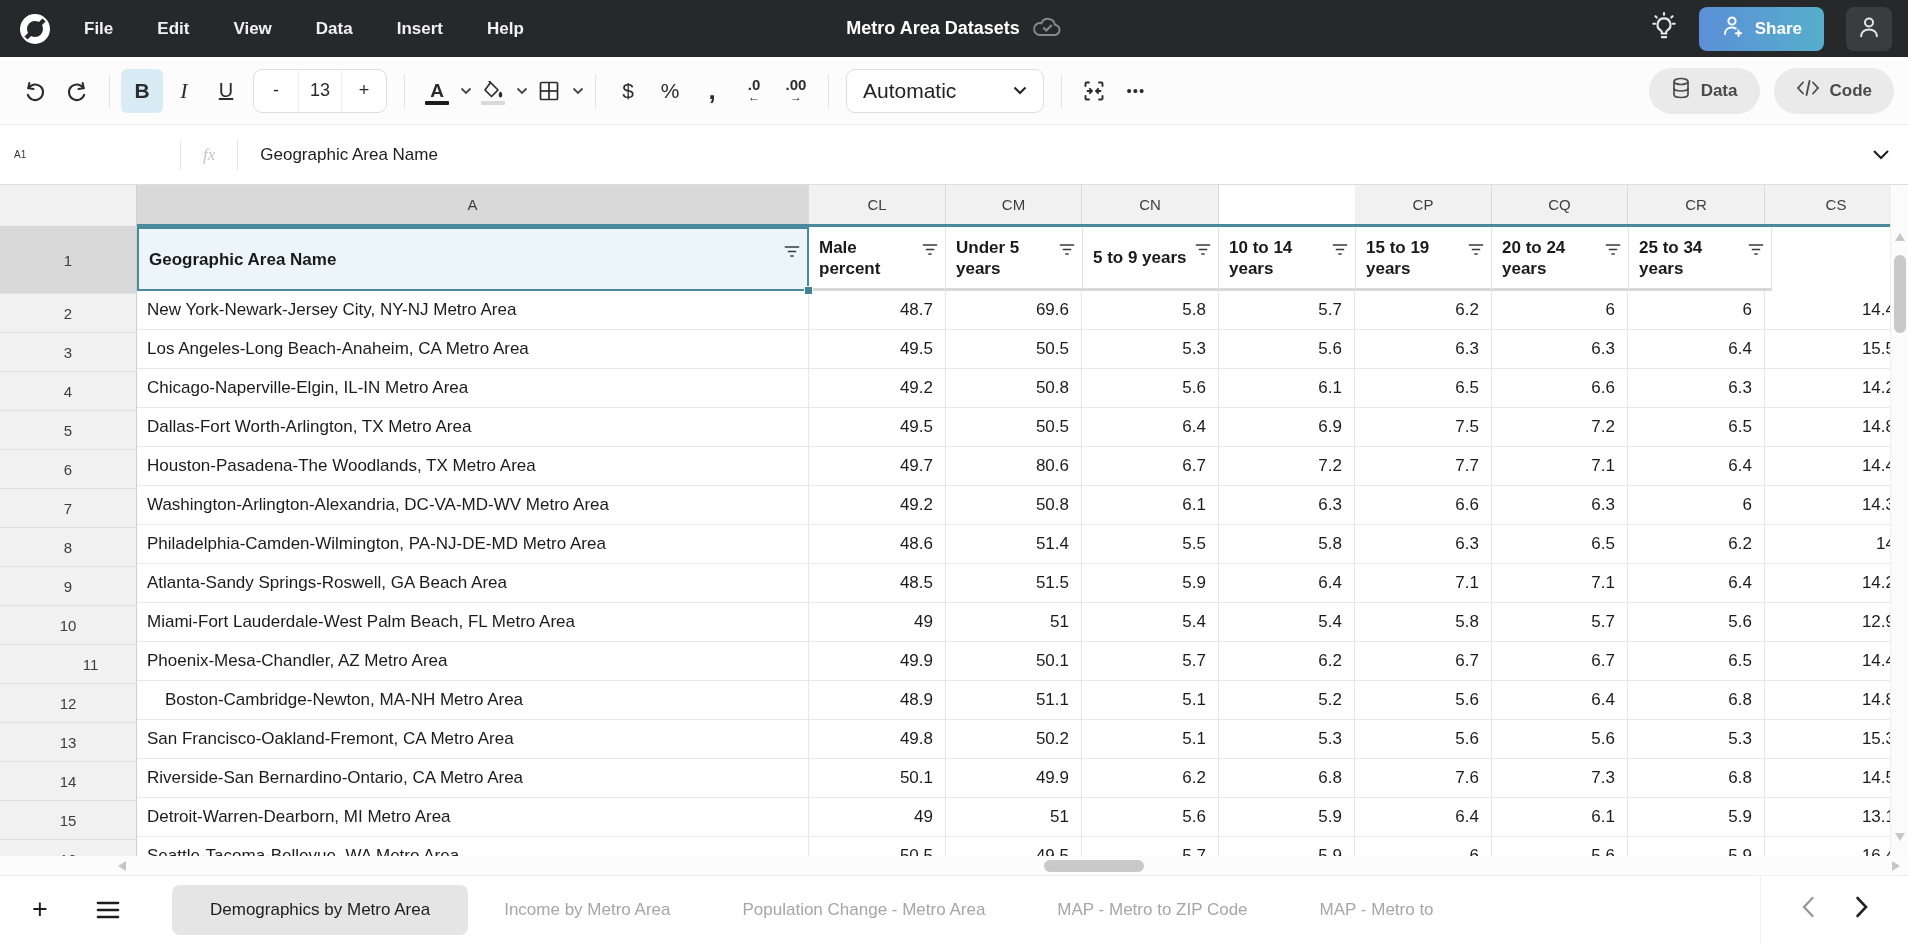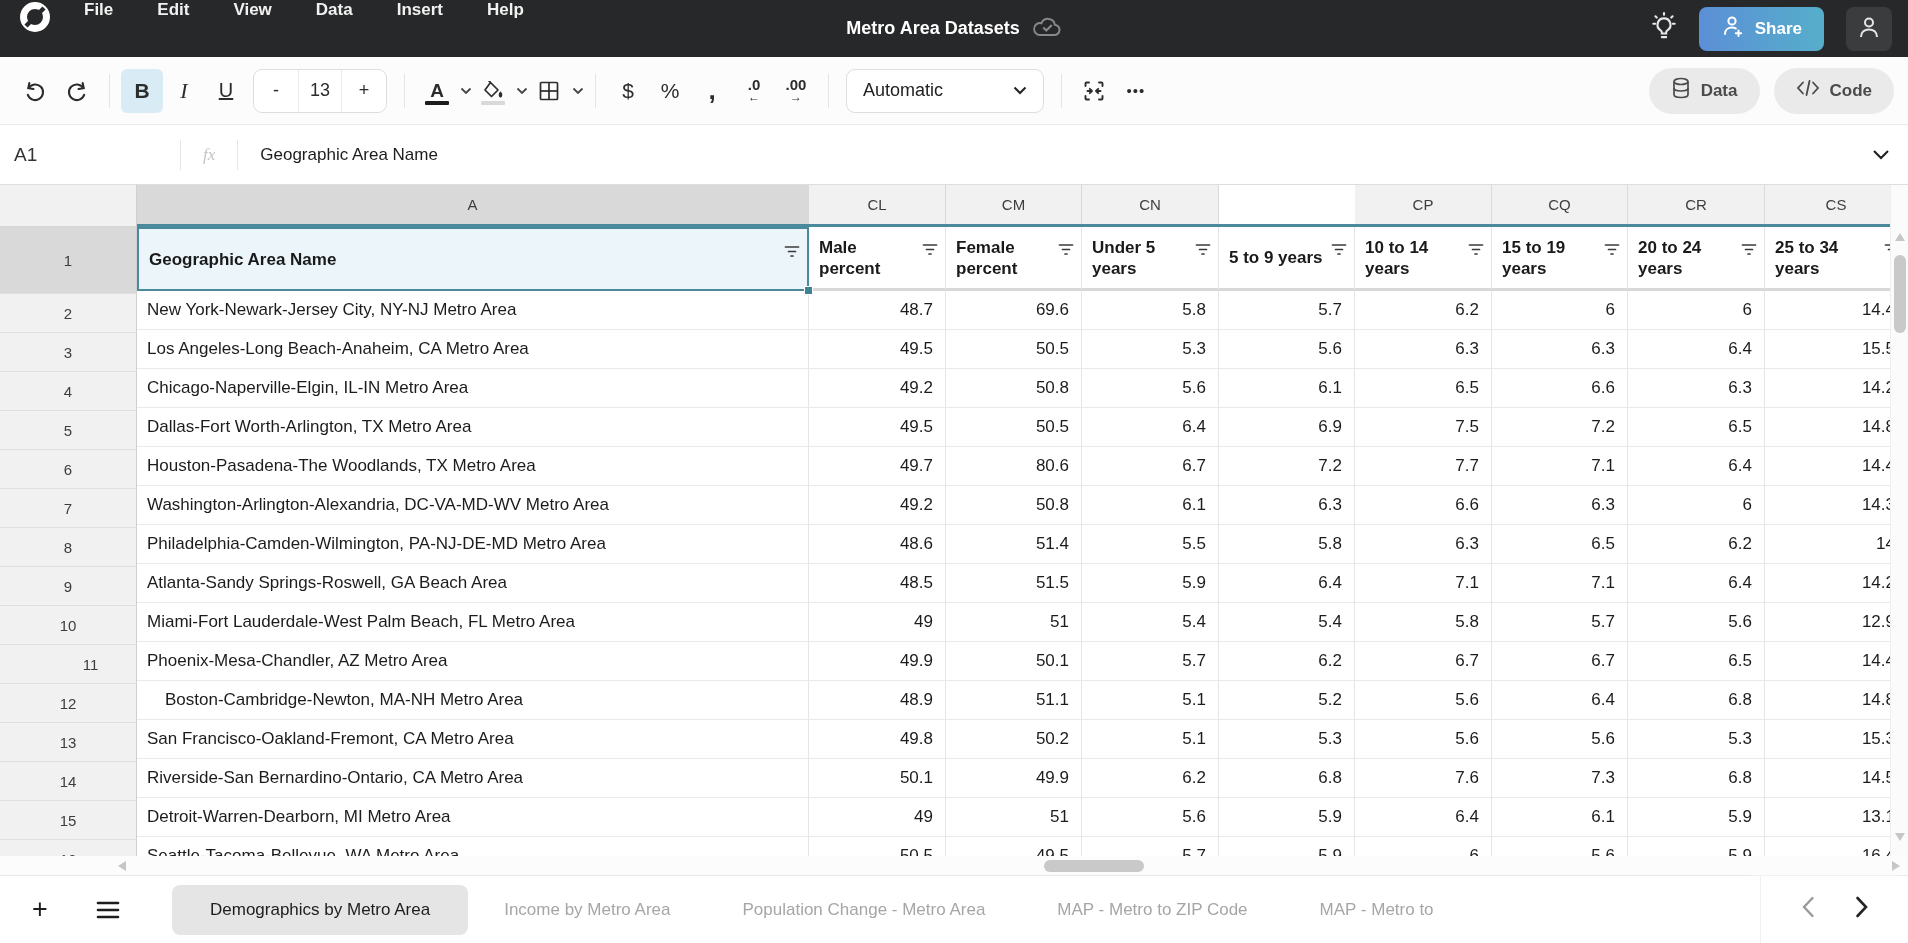--- a/index.html
+++ b/index.html
@@ -2,21 +2,21 @@
 <html><head>
 <meta charset="utf-8">
 <style>
   * { box-sizing: border-box; margin: 0; padding: 0; }
   html,body { width:1908px; height:943px; overflow:hidden; }
   body { font-family:"Liberation Sans","DejaVu Sans",sans-serif; background:#fff; }
   .app { position:relative; width:1908px; height:943px; overflow:hidden; }
 
   
   .topbar { position:absolute; top:0; left:0; width:100%; height:57px; background:#272829;
-            display:flex; }
+            display:flex; align-items:center; }
   .logo { width:34px; height:34px; margin-left:18px; position:relative; flex:0 0 auto; }
   .menu { display:flex; gap:44px; margin-left:32px; }
   .menu span { color:#f1f1f1; font-size:17px; font-weight:700; cursor:default; }
   .doc-title { position:absolute; left:50%; top:50%; transform:translate(-50%,-50%);
                display:flex; align-items:center; gap:14px; }
   .doc-title b { color:#fff; font-size:18px; font-weight:700; white-space:nowrap; }
   .top-right { margin-left:auto; display:flex; align-items:center; gap:22px; margin-right:16px; }
   .share-btn { height:44px; padding:0 22px; border:none; border-radius:8px; cursor:pointer;
                background:linear-gradient(90deg,#5b8fd6,#56aecb);
                color:#fff; font-size:17px; font-weight:700; display:flex; align-items:center; gap:10px; }
@@ -40,30 +40,30 @@
                     border:none; background:transparent; font-size:18px; color:#2c2c2c; cursor:pointer; }
   .size-group .size-val { border-left:1px solid #ececec; border-right:1px solid #ececec; cursor:default; }
   .chev { margin-left:2px; display:flex; align-items:center; cursor:pointer; }
   .color-A { position:relative; font-size:19px; font-weight:700; }
   .color-A i { position:absolute; left:9px; right:9px; bottom:8px; height:4px; background:#1c1c1c; border-radius:1px; }
   .bucket-bar { position:absolute; left:9px; right:9px; bottom:8px; height:4px; background:#d9d9d9; border-radius:1px; }
   .dec-btn { flex-direction:column; line-height:13px; font-size:15px; font-weight:700; }
   .dec-btn small { font-size:12px; font-weight:400; }
   .fmt-dd { height:44px; min-width:198px; border:1px solid #dedede; border-radius:9px; background:#fff;
             display:flex; align-items:center; justify-content:space-between; padding:0 16px;
-            font-size:18px; color:#222; cursor:pointer; margin:0 6px; }
+            font-size:21px; color:#222; cursor:pointer; margin:0 6px; }
   .pill { height:46px; border:none; border-radius:23px; background:#eaeaea; color:#4a4a4a;
           font-size:17px; font-weight:700; display:flex; align-items:center; gap:10px;
           padding:0 22px; cursor:pointer; }
   .tb-right { margin-left:auto; display:flex; gap:14px; }
 
   
   .fbar { position:absolute; top:125px; left:0; width:100%; height:60px; background:#fff;
           border-bottom:1px solid #dedede; display:flex; align-items:center; }
-  .cellref { width:180px; padding-left:14px; font-size:19px; color:#333; }
+  .cellref { width:180px; padding-left:14px; font-size:10px; color:#333; }
   .fx { font-style:italic; color:#c4c4c4; font-size:17px; font-family:"Liberation Serif",serif;
         padding:0 22px; border-left:1px solid #e6e6e6; border-right:1px solid #e6e6e6;
         height:30px; display:flex; align-items:center; }
   .fvalue { margin-left:22px; font-size:17px; color:#1d1d1d; flex:1; }
   .fbar .chev { margin-right:18px; }
 
   
   .sheet { position:absolute; top:185px; left:0; width:1890px; height:671px; overflow:hidden; background:#fff; }
   .corner { position:absolute; left:0; top:0; width:137px; height:42px; background:#f1f1f1;
             border-right:1px solid #cfcfcf; border-bottom:1px solid #d6d6d6; }
@@ -350,28 +350,20 @@
             <div class="handle"></div>
           </div>
           <div class="hcell" style="width: 137px;">
             <span style="position: relative;">Male percent</span>
             <span class="flt"><svg width="16" height="13" viewBox="0 0 16 13" fill="none" stroke="#3a3a3a" stroke-width="1.7" stroke-linecap="round">
                 <line x1="1.5" y1="2" x2="14.5" y2="2"></line>
                 <line x1="4.5" y1="6.5" x2="11.5" y2="6.5"></line>
                 <line x1="7" y1="11" x2="9" y2="11"></line>
               </svg></span>
           </div>
-          <div class="hcell" style="width: 136px;">
-            <span style="position: relative;">Female percent</span>
-            <span class="flt"><svg width="16" height="13" viewBox="0 0 16 13" fill="none" stroke="#3a3a3a" stroke-width="1.7" stroke-linecap="round">
-                <line x1="1.5" y1="2" x2="14.5" y2="2"></line>
-                <line x1="4.5" y1="6.5" x2="11.5" y2="6.5"></line>
-                <line x1="7" y1="11" x2="9" y2="11"></line>
-              </svg></span>
-          </div>
           <div class="hcell" style="width: 137px;">
             <span style="position: relative;">Under 5 years</span>
             <span class="flt"><svg width="16" height="13" viewBox="0 0 16 13" fill="none" stroke="#3a3a3a" stroke-width="1.7" stroke-linecap="round">
                 <line x1="1.5" y1="2" x2="14.5" y2="2"></line>
                 <line x1="4.5" y1="6.5" x2="11.5" y2="6.5"></line>
                 <line x1="7" y1="11" x2="9" y2="11"></line>
               </svg></span>
           </div>
           <div class="hcell" style="width: 136px;">
             <span style="position: relative;">5 to 9 years</span>

